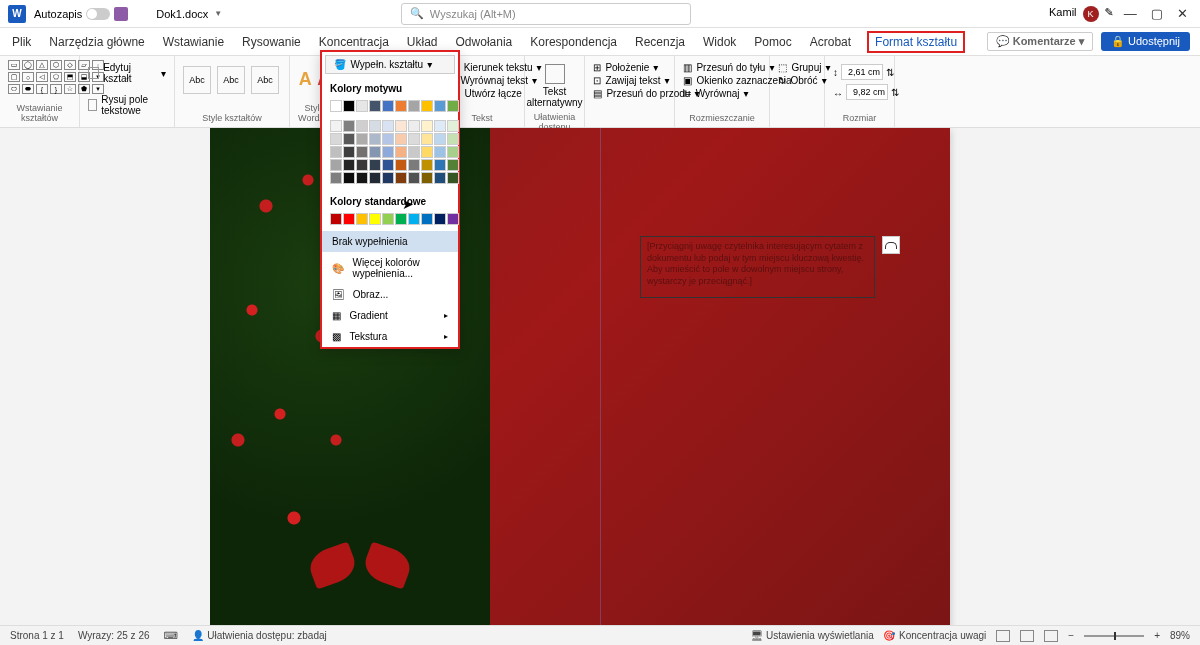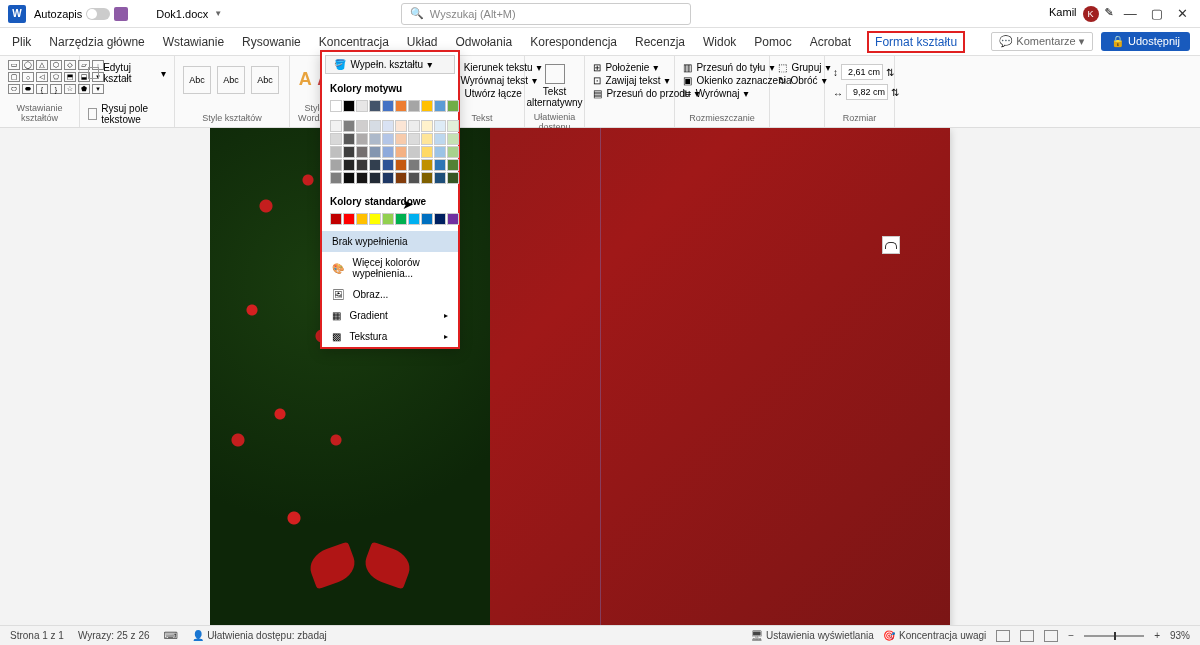--- a/index.html
+++ b/index.html
@@ -15,31 +15,31 @@
 .titlebar .chevron { font-size: 8px; color: #666; }
 .search-box { margin-left: auto; margin-right: auto; width: 290px; height: 22px; border: 1px solid #ccc; border-radius: 3px; display: flex; align-items: center; padding: 0 8px; font-size: 11px; color: #888; gap: 6px; }
 .titlebar .right { display: flex; gap: 6px; margin-left: auto; }
 .avatar { width: 16px; height: 16px; background: #a02020; border-radius: 50%; color: #fff; display: flex; align-items: center; justify-content: center; font-size: 9px; }
 .win-btn { font-size: 13px; color: #333; cursor: pointer; padding: 0 4px; }
 
 .tabs { height: 28px; background: #fff; display: flex; align-items: center; padding: 0 10px; font-size: 12px; gap: 14px; border-bottom: 1px solid #e0e0e0; position: relative; }
 .tab { color: #333; cursor: pointer; padding: 4px 2px; }
 .tab.active { color: #185abd; border: 2px solid #e02020; padding: 2px 6px; }
 .tabs-right { margin-left: auto; display: flex; gap: 8px; align-items: center; }
-.comments-btn { border: 1px solid #ccc; padding: 2px 8px; font-size: 11px; border-radius: 2px; color: #666; }
+.comments-btn { border: 1px solid #ccc; padding: 2px 8px; font-size: 11px; border-radius: 2px; color: #666; font-weight: bold; }
 .share-btn { background: #185abd; color: #fff; padding: 3px 10px; font-size: 11px; border-radius: 3px; }
 
 .ribbon { height: 72px; background: #fafafa; display: flex; border-bottom: 1px solid #ddd; font-size: 10px; position: relative; }
 .ribbon-group { border-right: 1px solid #e0e0e0; padding: 4px 8px; display: flex; flex-direction: column; justify-content: space-between; }
 .ribbon-label { text-align: center; font-size: 9px; color: #666; }
 
 .shapes-grid { display: grid; grid-template-columns: repeat(7, 12px); gap: 2px; }
 .shape-item { width: 12px; height: 10px; border: 1px solid #888; font-size: 7px; display: flex; align-items: center; justify-content: center; }
 
-.edit-links { display: flex; flex-direction: column; gap: 19px; font-size: 10px; padding-top: 2px; }
+.edit-links { display: flex; flex-direction: column; gap: 10px; font-size: 10px; padding-top: 2px; }
 .edit-links div { display: flex; align-items: center; gap: 4px; }
 .mini-icon { width: 12px; height: 12px; border: 1px solid #999; }
 
 .style-boxes { display: flex; gap: 6px; padding-top: 6px; }
 .style-box { width: 28px; height: 28px; border: 1px solid #ccc; display: flex; align-items: center; justify-content: center; font-size: 9px; }
 
 .wordart { display: flex; gap: 4px; padding-top: 6px; }
 .wa { width: 24px; height: 26px; display: flex; align-items: center; justify-content: center; font-size: 18px; font-weight: bold; }
 
 .text-opts { display: flex; flex-direction: column; gap: 2px; font-size: 10px; padding: 2px; border: 2px solid #e02020; }
@@ -262,20 +262,21 @@
     <div class="ribbon-label">Rozmiar</div>
   </div>
 </div>
 
 <div class="canvas-area">
   <div class="page">
     <div class="wreath">
         <div class="bow"></div>
       </div>
     <div class="page-divider"></div>
+    <div class="textbox">[Przyciągnij uwagę czytelnika interesującym cytatem z dokumentu lub podaj w tym miejscu kluczową kwestię. Aby umieścić to pole w dowolnym miejscu strony, wystarczy je przeciągnąć.]</div>
     <div class="layout-icon"></div>
   </div>
 </div>
 
 <div class="fill-dropdown">
   <div class="fill-btn"><span>🪣</span><span>Wypełn. kształtu</span> ▾</div>
   <div class="fill-section">Kolory motywu</div>
   <div class="color-grid" id="theme-row">
       <div class="color-sw" style="background: rgb(255, 255, 255);"></div>
       <div class="color-sw" style="background: rgb(0, 0, 0);"></div>
@@ -384,15 +385,15 @@
   <span>👤 <span>Ułatwienia dostępu: zbadaj</span></span>
   <div class="right">
     <span>🖥 <span>Ustawienia wyświetlania</span></span>
     <span>🎯 <span>Koncentracja uwagi</span></span>
     <div class="view-btn"></div>
     <div class="view-btn"></div>
     <div class="view-btn"></div>
     <span>−</span>
     <div class="zoom-slider"></div>
     <span>+</span>
-    <span>93%</span>
+    <span>89%</span>
   </div>
 </div>
 
 </body></html>

